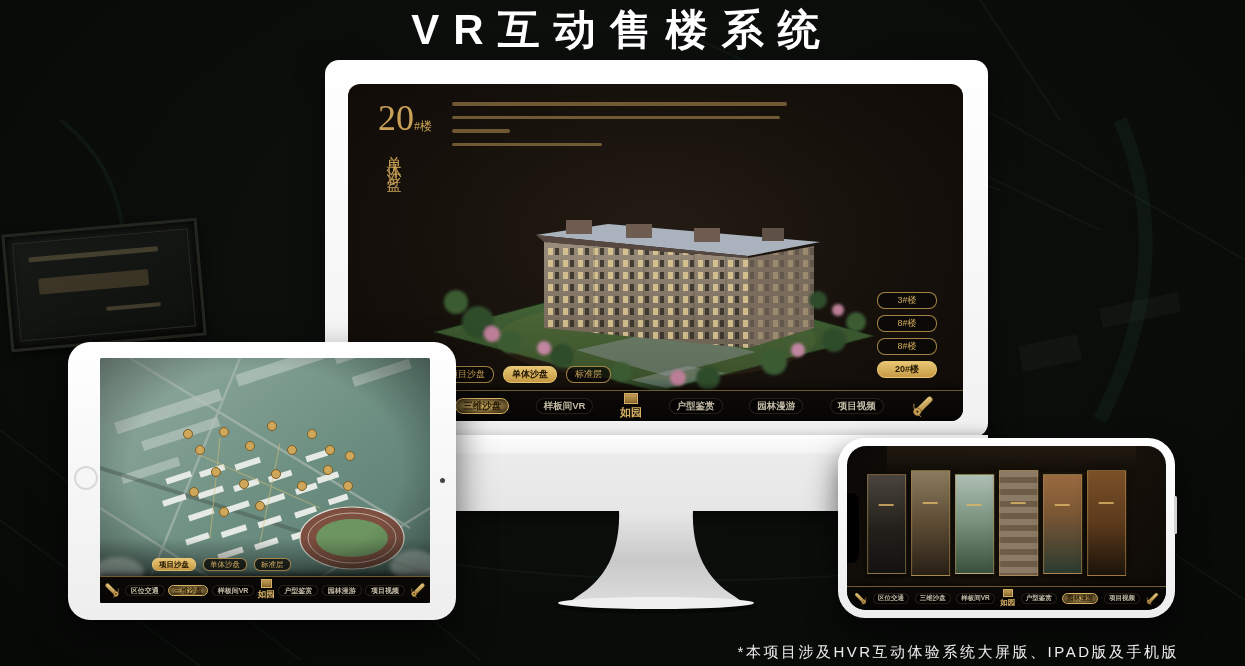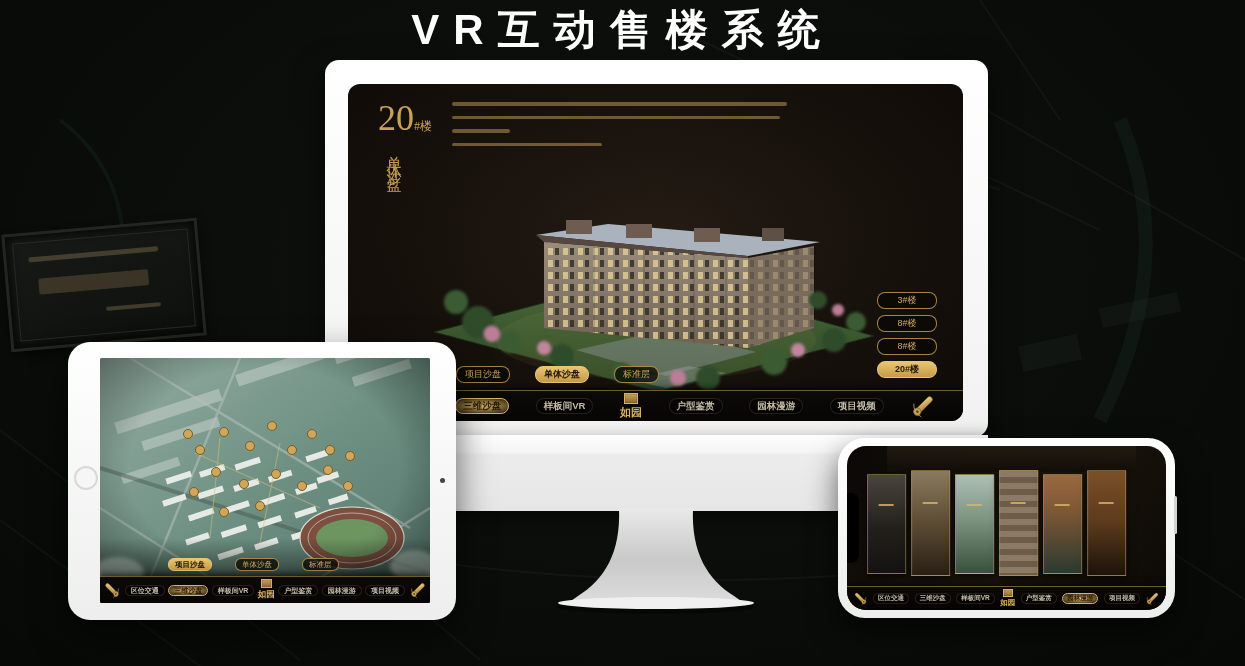--- a/index.html
+++ b/index.html
@@ -16,21 +16,21 @@
   .plaque .cal1{left:22px;top:22px;width:130px;height:5px;}
   .plaque .cal2{left:30px;top:44px;width:110px;height:16px;background:rgba(200,165,110,.22);}
   .plaque .cal3{left:95px;top:78px;width:55px;height:4px;}
   
   .page-title{position:absolute;left:0;right:0;top:2px;z-index:5;text-align:center;
               color:#fff;font-size:42px;font-weight:bold;letter-spacing:14px;}
   .footnote{position:absolute;right:66px;bottom:4px;z-index:5;color:#ececec;
             font-size:15px;letter-spacing:2.5px;}
   
   .pill{display:inline-block;border:1px solid rgba(201,162,87,.8);border-radius:8px;
-        color:#cfa95e;background:rgba(10,8,5,.75);text-align:right;line-height:1;margin-left:16px;}
+        color:#cfa95e;background:rgba(10,8,5,.75);text-align:right;line-height:1;}
   .pill.active{background:linear-gradient(180deg,#e8c673,#c79a45);color:#231803;border-color:#e8c673;font-weight:bold;}
   .nav-item{color:#c3bba6;background:rgba(0,0,0,.38);border:1px solid rgba(130,115,85,.25);
             border-radius:9px;padding:2px 7px;line-height:1;white-space:nowrap;font-weight:bold;}
   .nav-item.active{background:radial-gradient(ellipse at center,#e2bd6c 0%,#b9904040 90%);
             border-color:#d8b264;color:#2a1d06;font-weight:bold;}
   .nav-logo{display:flex;flex-direction:column;align-items:center;gap:1px;color:#d8b264;
             font-family:"Liberation Serif",serif;font-weight:bold;}
   .nav-logo .seal{width:12px;height:9px;border:1px solid #d8b264;background:linear-gradient(#caa258,#8a6a30);
             box-shadow:inset 0 0 1px #000;}
   .navbar{position:absolute;left:0;right:0;bottom:0;display:flex;align-items:center;
@@ -438,13 +438,14 @@
         <span class="nav-item">户型鉴赏</span>
         <span class="nav-item active">园林漫游</span>
         <span class="nav-item">项目视频</span>
         <svg class="scroll-icon" width="15" height="15">
             <use href="#scroll"></use>
           </svg>
       </div>
     </div>
   </div>
 
+  <div class="footnote">*本项目涉及HVR互动体验系统大屏版、IPAD版及手机版</div>
 </div>
 
 </body></html>

